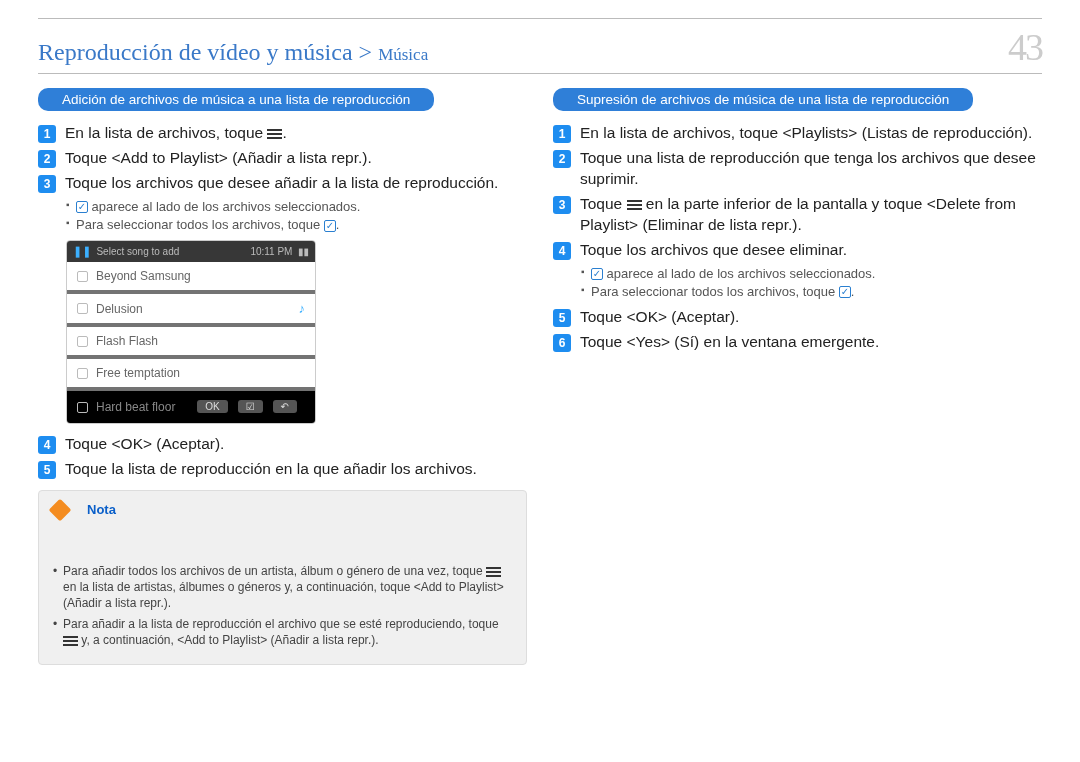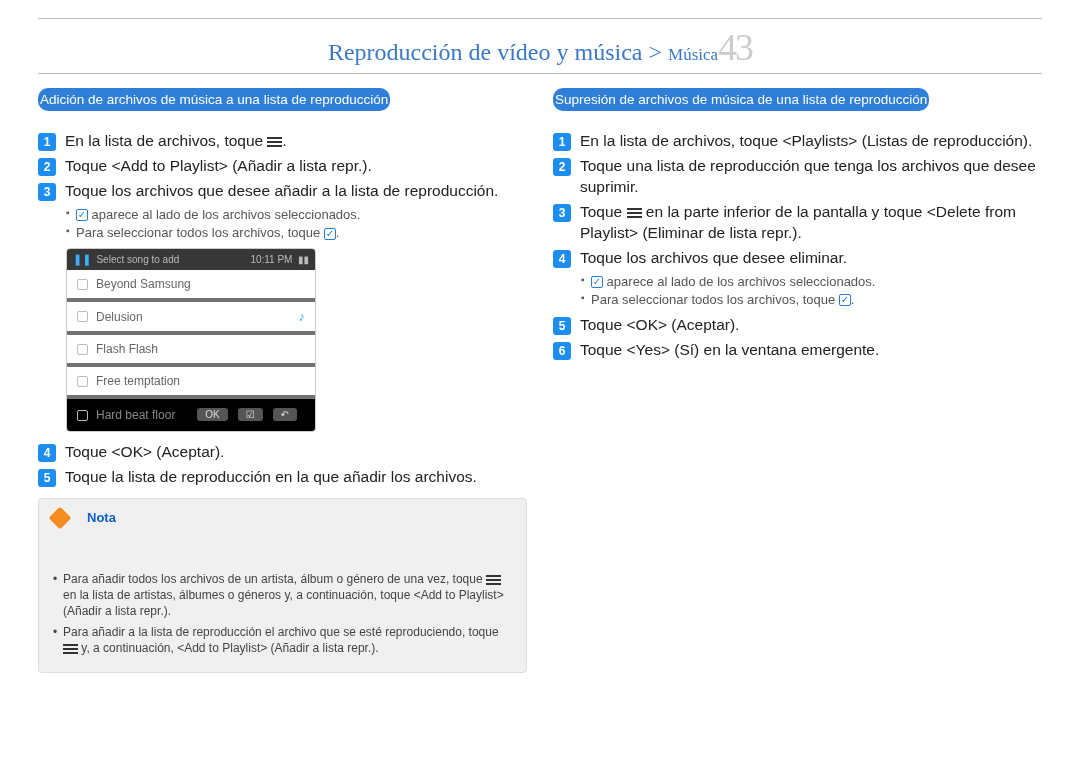--- a/index.html
+++ b/index.html
@@ -1,28 +1,28 @@
 <!DOCTYPE html>
 <html><head>
 <meta charset="utf-8">
 <style>
   * { box-sizing: border-box; margin: 0; padding: 0; }
   body { font-family: Arial, Helvetica, sans-serif; background: #fff; width: 1080px; height: 762px; position: relative; }
   .page { padding: 18px 38px 0 38px; position: relative; }
   .hr-top { border: none; border-top: 1px solid #bbb; margin-bottom: 6px; }
-  .header { display: flex; align-items: baseline; justify-content: center; }
+  .header { display: flex; align-items: baseline; justify-content: space-between; }
   .crumb { font-size: 24px; color: #3a79c8; font-family: 'Times New Roman', serif; }
   .crumb .sub { font-size: 17px; color: #3a79c8; }
   .pgnum { font-size: 38px; color: #ccc; font-family: 'Times New Roman', serif; font-weight: 300; letter-spacing: -2px; }
   .hr-mid { border: none; border-top: 1px solid #bbb; margin-top: 4px; }
 
   .cols { display: flex; gap: 26px; margin-top: 14px; }
   .col { width: 50%; }
 
-  .pill { display: inline-block; background: #2f7fd8; color: #fff; font-size: 13.5px; padding: 4px 2px; border-radius: 10px; margin-bottom: 20px; }
+  .pill { display: inline-block; background: #2f7fd8; color: #fff; font-size: 13.5px; padding: 4px 24px; border-radius: 10px; margin-bottom: 12px; }
 
   .steps { list-style: none; }
   .steps li { display: flex; align-items: flex-start; gap: 9px; margin-bottom: 4px; font-size: 15.5px; line-height: 1.35; color: #222; }
   .numbox { flex: 0 0 18px; height: 18px; background: #1e8df0; color: #fff; font-size: 12px; font-weight: bold; display: inline-flex; align-items: center; justify-content: center; border-radius: 3px; margin-top: 2px; }
   .step-text { flex: 1; }
 
   .sub-bullets { list-style: none; margin: 4px 0 6px 28px; }
   .sub-bullets li { font-size: 13px; color: #555; line-height: 1.4; position: relative; padding-left: 10px; }
   .sub-bullets li::before { content: "▪"; position: absolute; left: 0; top: 0; font-size: 10px; color: #555; }
 

